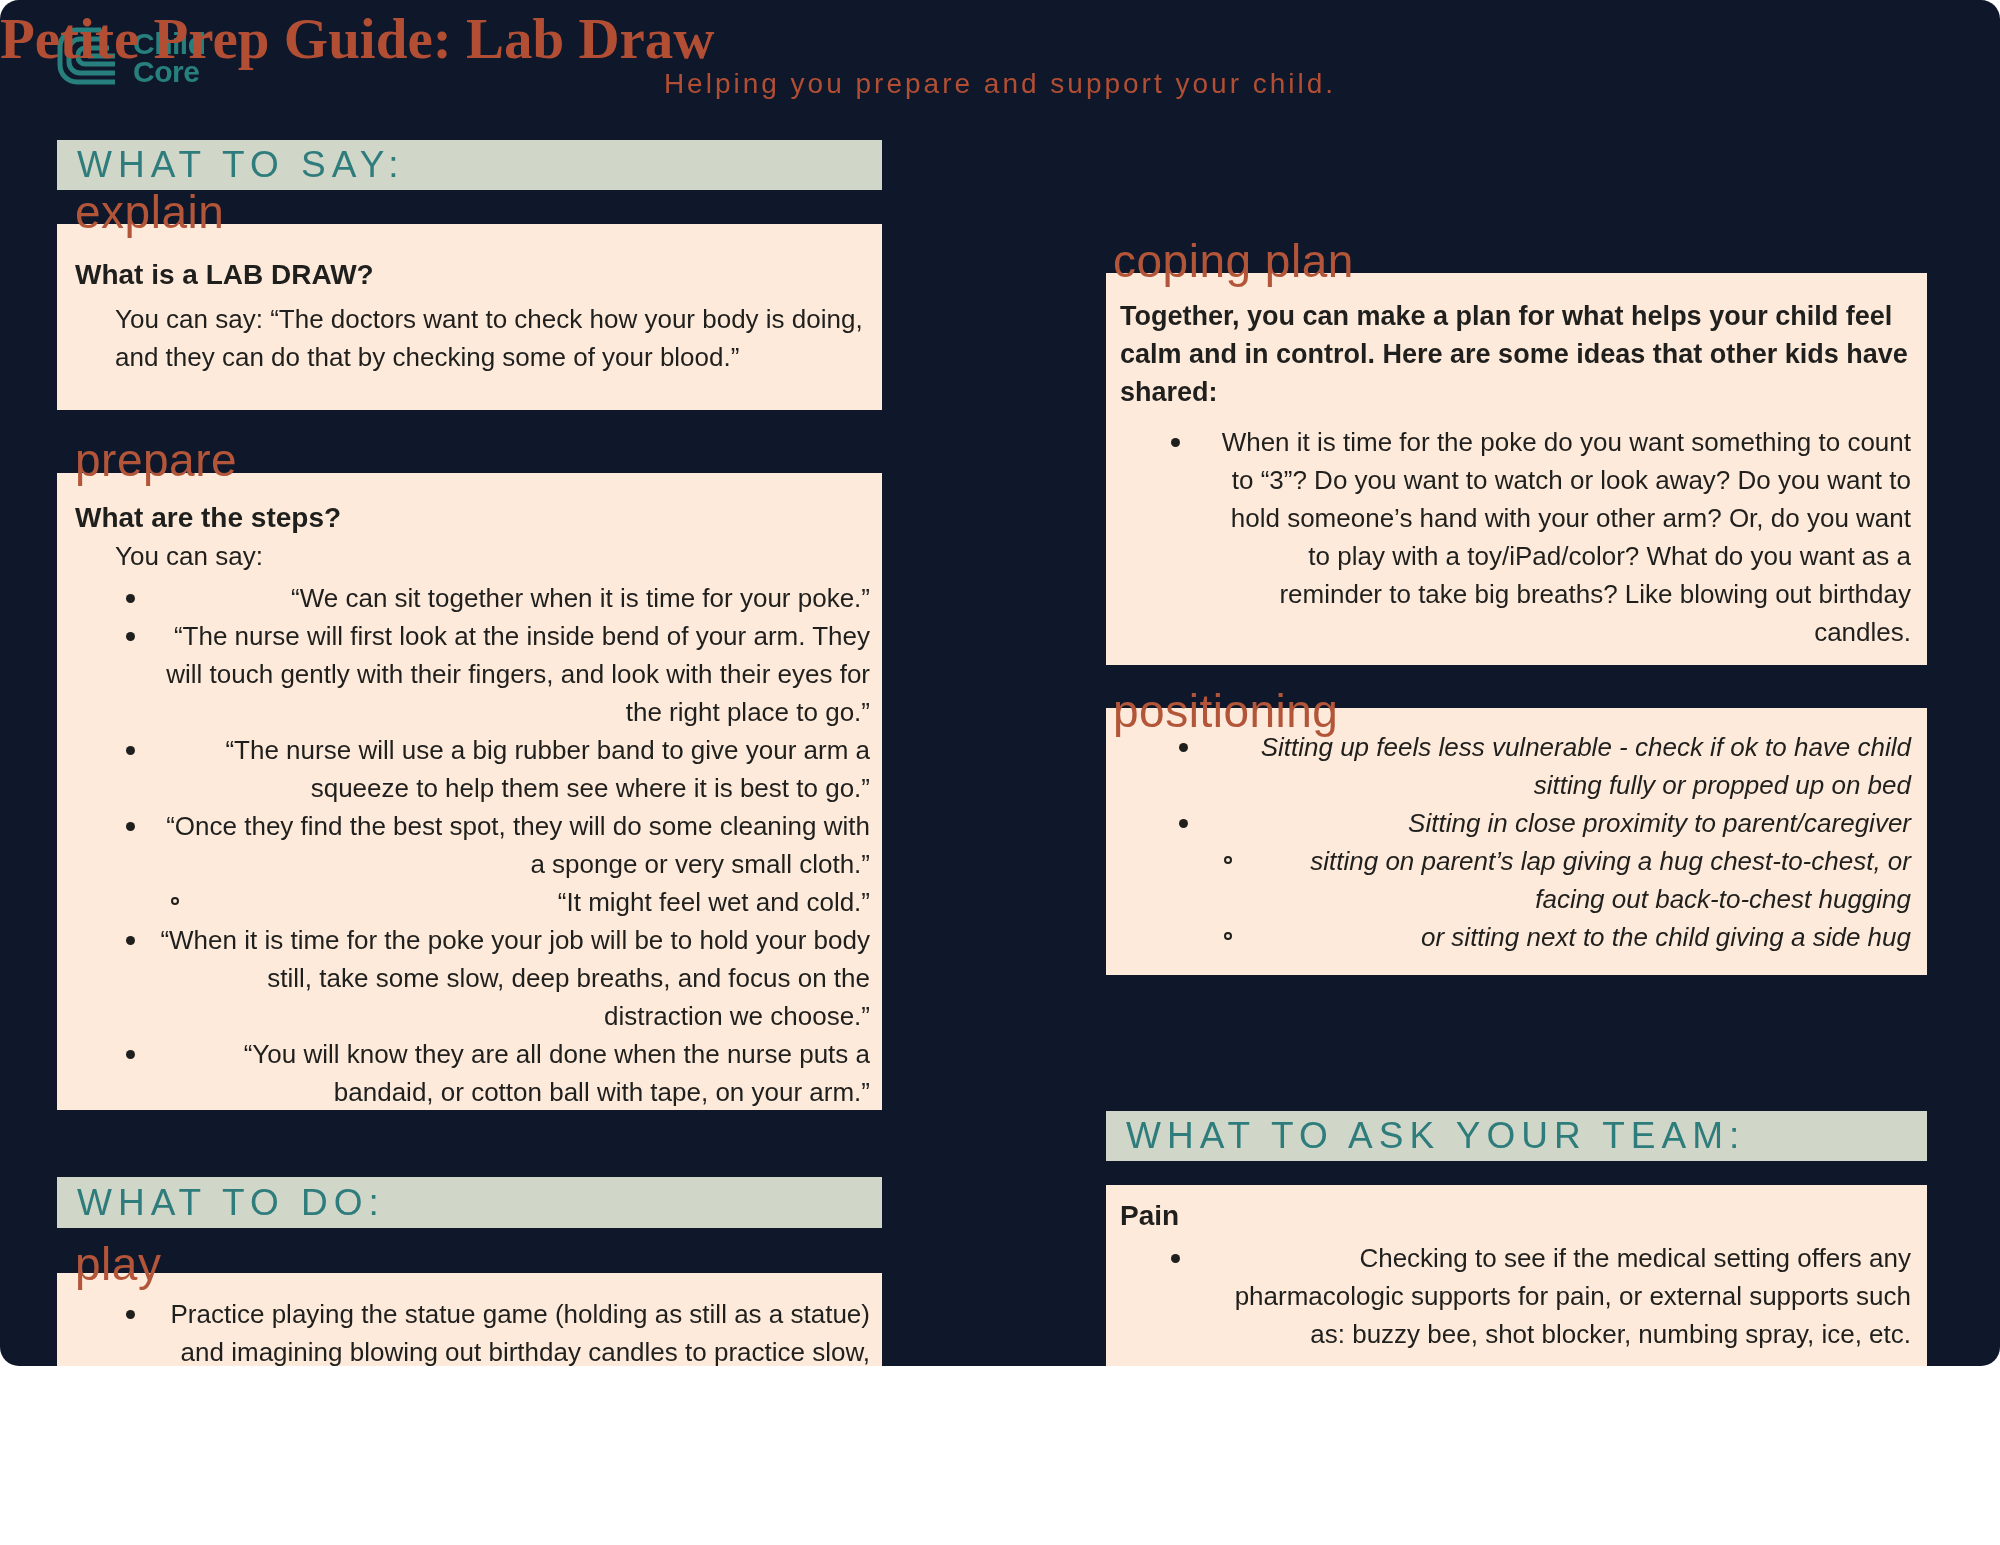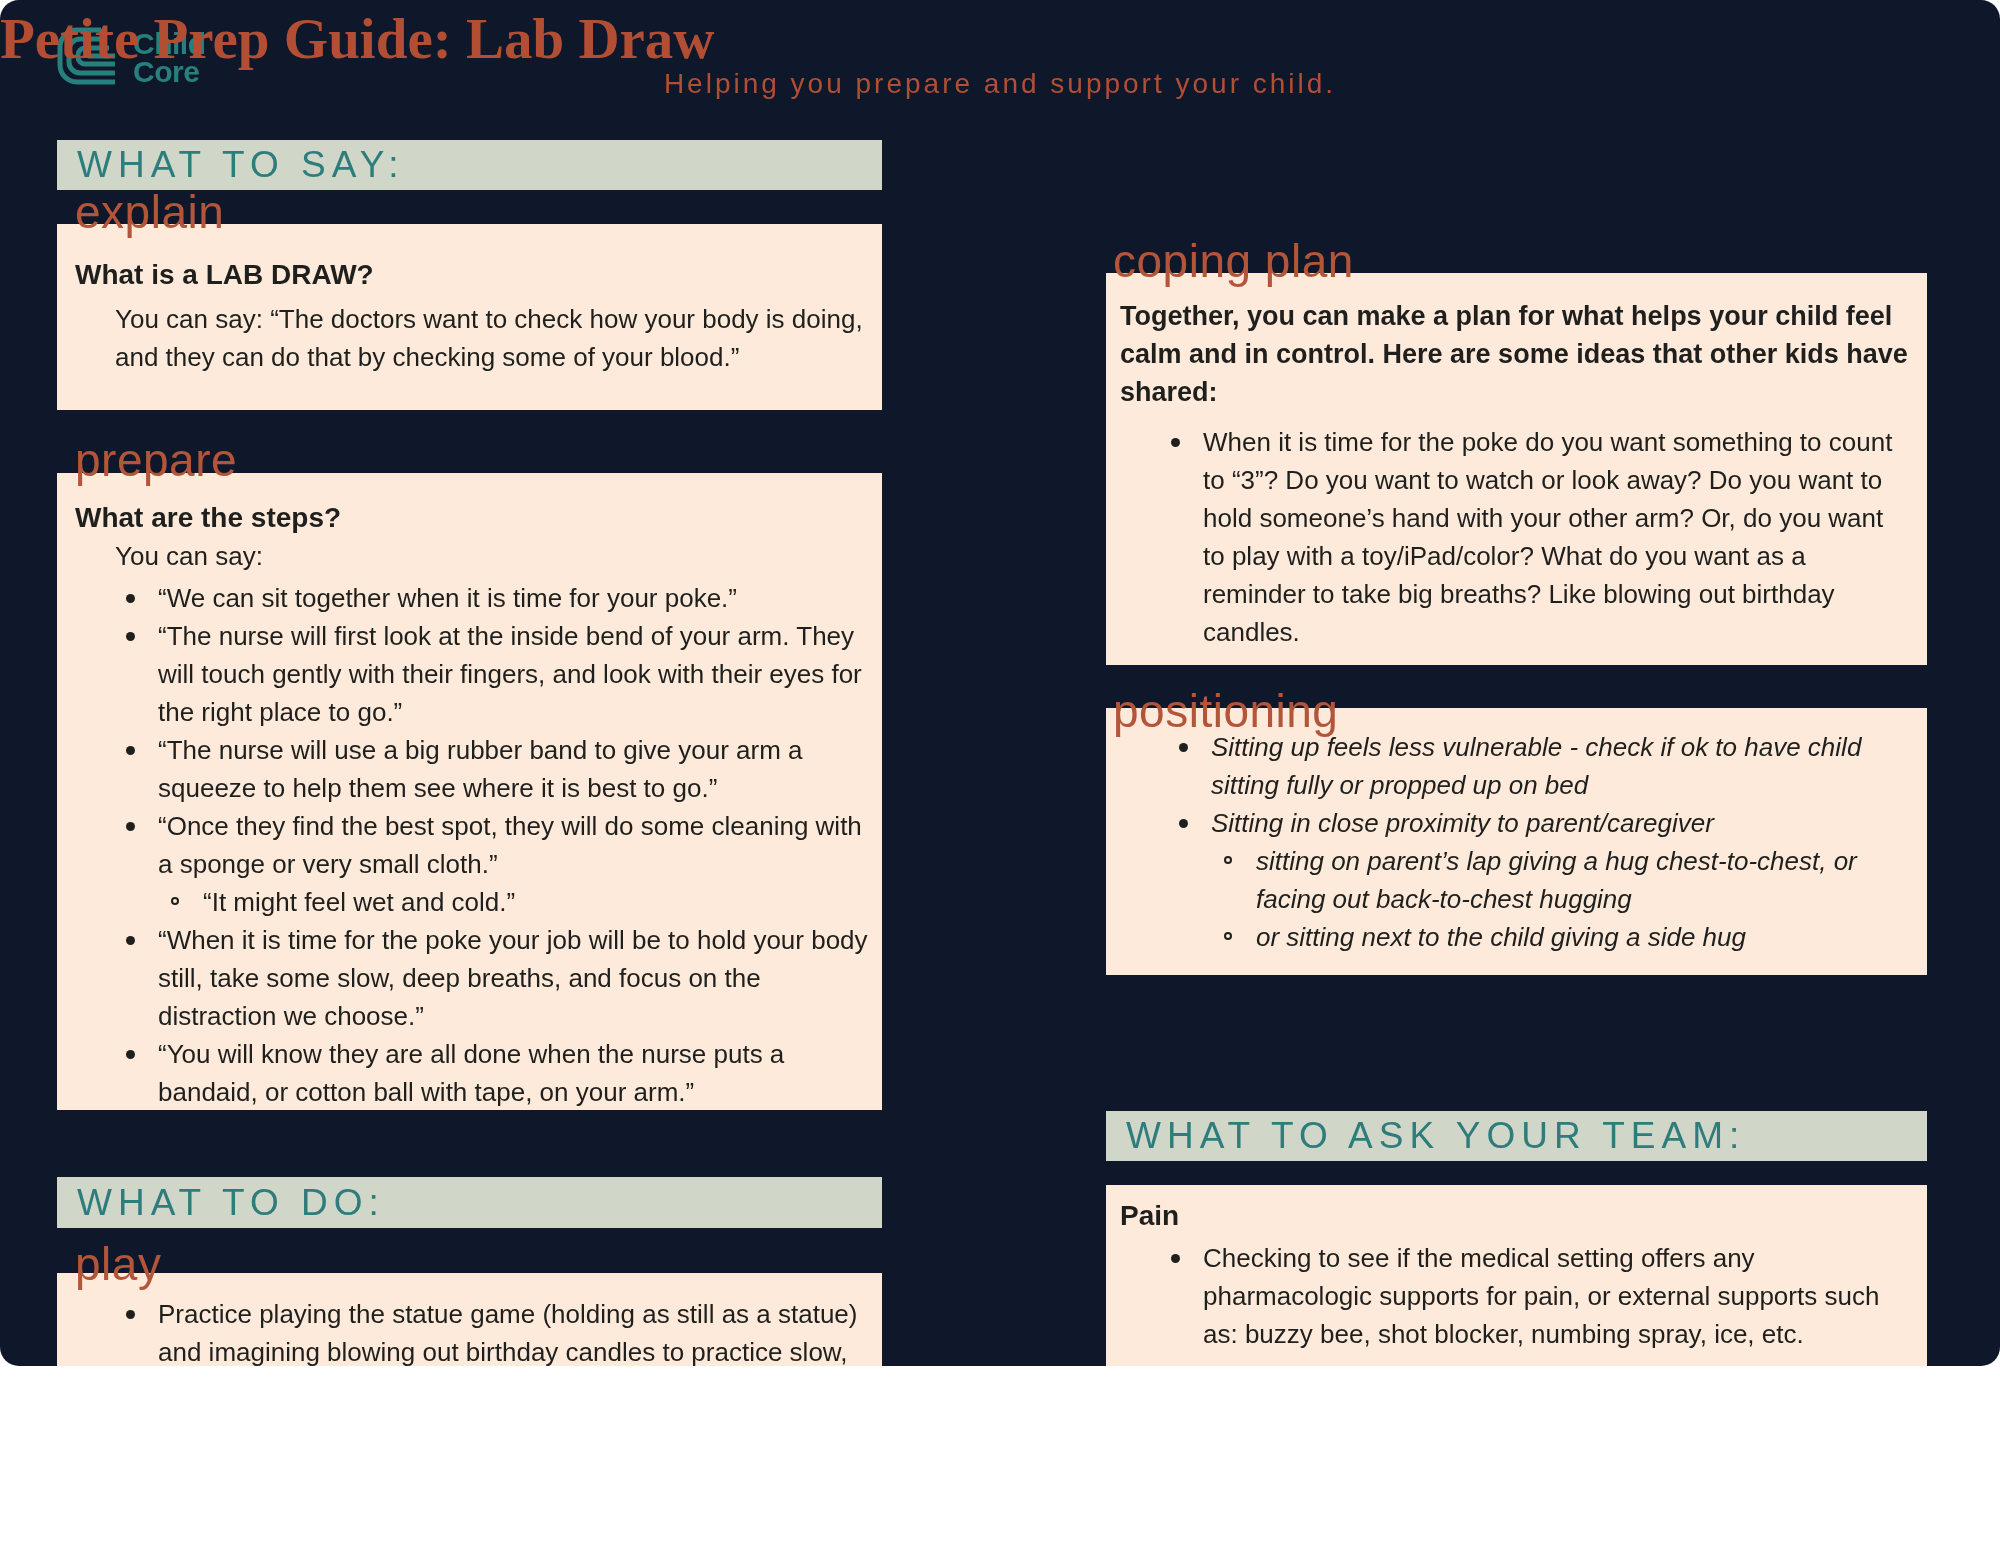--- a/index.html
+++ b/index.html
@@ -38,21 +38,21 @@
   .box-positioning{left:1106px;top:708px;width:821px;height:267px;padding:16px 16px 0 22px;font-style:italic;}
   .box-pain{left:1106px;top:1185px;width:821px;height:205px;padding:12px 16px 0 14px;}
 
   .q-label{font-weight:bold;font-size:28px;line-height:38px;}
   .body-text{font-size:26px;line-height:38px;}
   .indent{margin-left:40px;margin-top:6px;}
   .bold-intro{font-weight:bold;font-size:27px;line-height:38px;margin:0 0 12px 0;}
 
   
   ul{list-style:none;margin:0;padding:0;}
-  ul.main{margin-left:38px;margin-top:4px;}
+  ul.main{margin-left:38px;margin-top:4px;text-align:right;}
   ul.main > li{position:relative;padding-left:45px;font-size:26px;line-height:38px;}
   ul.main > li::before{content:"";position:absolute;left:13px;top:15px;width:9px;height:9px;
                        border-radius:50%;background:#1f1f1d;}
   ul.sub{margin-left:0;}
   ul.sub > li{position:relative;padding-left:45px;font-size:26px;line-height:38px;}
   ul.sub > li::before{content:"";position:absolute;left:13px;top:14px;width:8px;height:8px;
                       border-radius:50%;background:transparent;border:2.5px solid #1f1f1d;box-sizing:border-box;}
 
   .footer{position:absolute;top:1498px;right:35px;font-size:23px;letter-spacing:0.5px;
           color:#3a8e88;text-decoration:none;}

